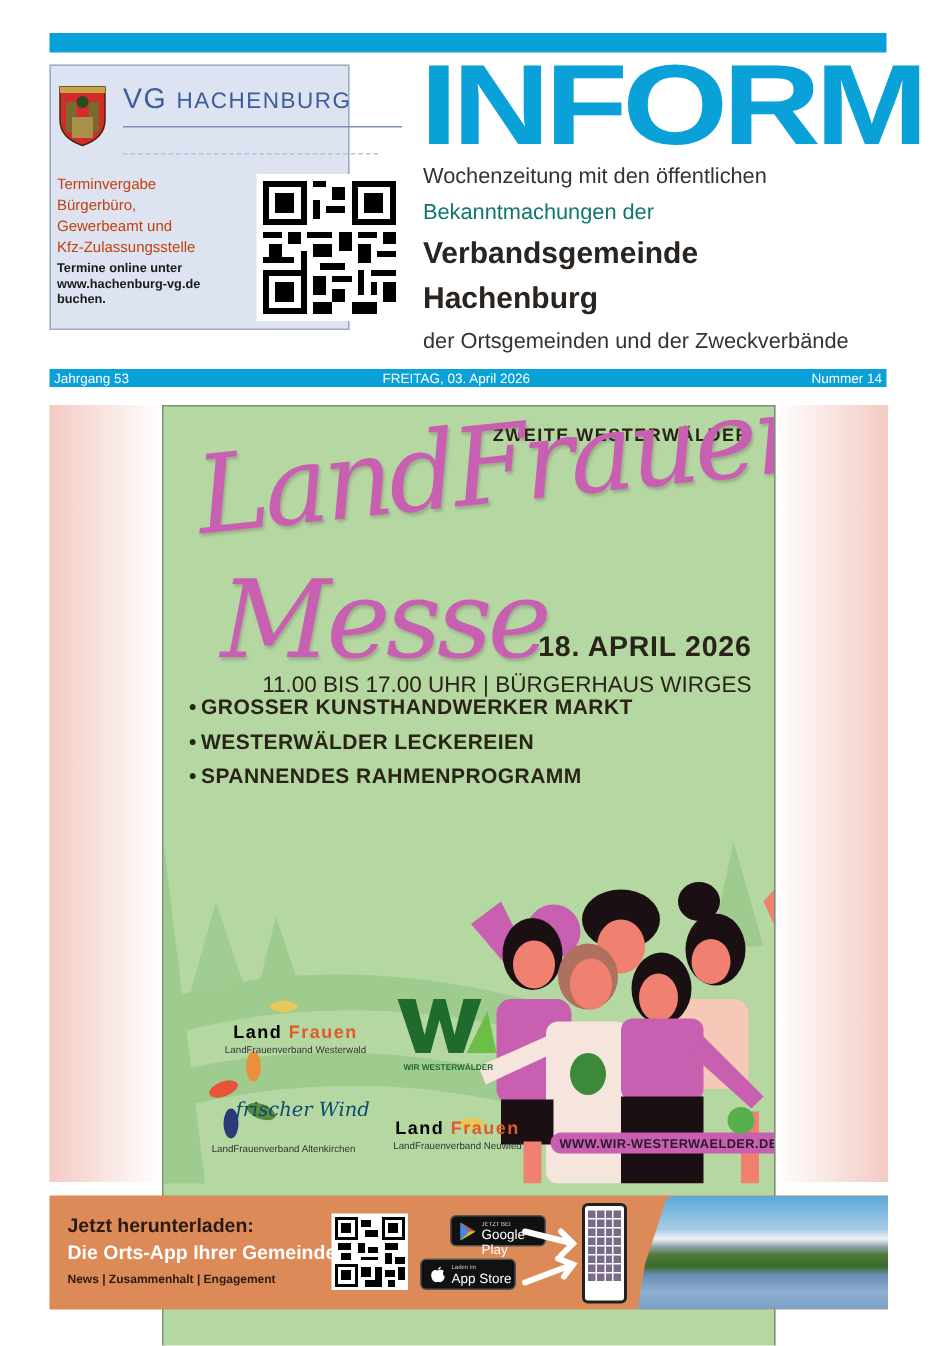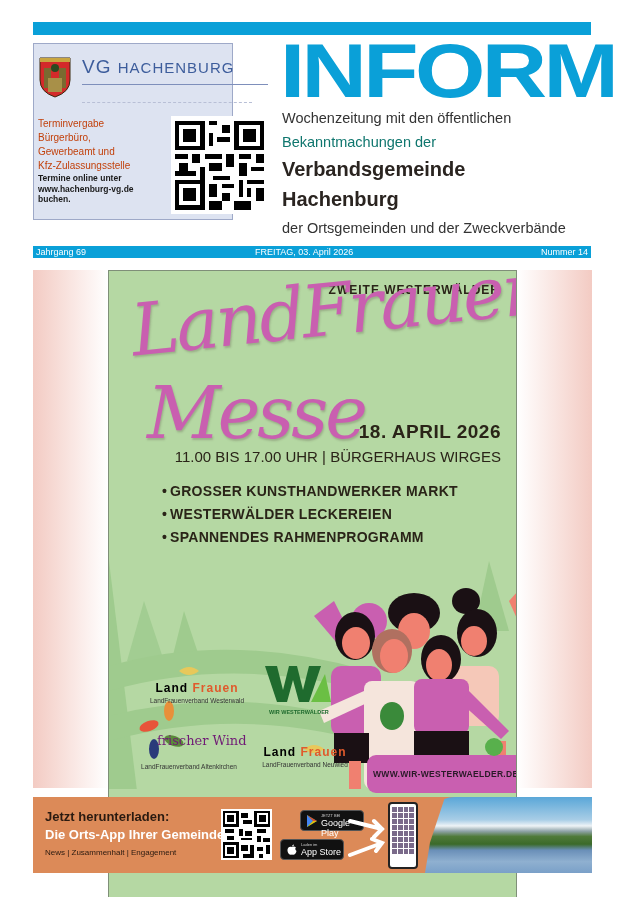--- a/index.html
+++ b/index.html
@@ -40,43 +40,43 @@
   .grad-right { position: absolute; left: 517px; top: 270px; width: 75px; height: 518px; background: linear-gradient(to left, #f3cbc3, #ffffff); }
 
   
   .poster { position: absolute; left: 108px; top: 270px; width: 409px; height: 662px; background: #b5d8a3; border: 1px solid #7f8f78; overflow: hidden; }
   .poster-art { position: absolute; left: 0; top: 0; width: 409px; height: 518px; }
   .p-kicker { position: absolute; right: 16px; top: 12px; font-size: 12px; font-weight: bold; letter-spacing: 1px; color: #2a2418; }
   .p-script1 { position: absolute; left: 18px; top: 18px; font-family: "DejaVu Serif", serif; font-style: italic; font-size: 72px; color: #c95fb0; letter-spacing: -3px; transform: rotate(-6deg); transform-origin: left top; white-space: nowrap; text-shadow: 1px 2px 2px rgba(80,60,60,0.25); }
   .p-script2 { position: absolute; left: 38px; top: 100px; font-family: "DejaVu Serif", serif; font-style: italic; font-size: 72px; color: #c95fb0; letter-spacing: -3px; white-space: nowrap; text-shadow: 1px 2px 2px rgba(80,60,60,0.25); }
   .p-date { position: absolute; right: 15px; top: 150px; font-size: 19px; font-weight: bold; color: #2a2418; letter-spacing: 0.5px; }
   .p-time { position: absolute; right: 15px; top: 177px; font-size: 15px; font-weight: normal; color: #2a2418; text-align: center; }
-  .p-list { position: absolute; left: 17px; top: 212px; list-style: none; margin-left: 36px; }
+  .p-list { position: absolute; left: 17px; top: 192px; list-style: none; }
   .p-list li { font-size: 14px; font-weight: bold; color: #2a2418; line-height: 17px; margin-bottom: 6px; letter-spacing: 0.3px; }
   .p-list li .bullet { display: inline-block; width: 8px; }
   .p-list li .cont { display: block; padding-left: 8px; }
 
   .logo-block { position: absolute; text-align: center; }
   .logo-block .lf { font-size: 12px; font-weight: bold; letter-spacing: 1px; }
   .logo-block .lf .land { color: #000000; }
   .logo-block .lf .frauen { color: #e05a2c; }
   .logo-block .cap { font-size: 6.5px; color: #333; margin-top: 2px; white-space: nowrap; }
   .lb1 { left: 28px; top: 410px; width: 120px; }
   .lb2 { left: 20px; top: 490px; width: 120px; }
   .lb3 { left: 148px; top: 474px; width: 96px; }
-  .fw-text { position: absolute; left: 48px; top: 462px; font-family: "DejaVu Serif", serif; font-size: 13px; color: #701a75; white-space: nowrap; }
+  .fw-text { position: absolute; left: 48px; top: 462px; font-family: "DejaVu Serif", serif; font-style: italic; font-size: 13px; color: #0c4a6e; white-space: nowrap; }
   .ww-cap { position: absolute; left: 160px; top: 438px; font-size: 5.5px; font-weight: bold; color: #1f6b2e; }
-  .url-pill { position: absolute; left: 258px; top: 484px; padding: 14px 6px; background: #c95fb0; color: #2a1a28; font-size: 8.5px; font-weight: bold; border-radius: 9px; white-space: nowrap; letter-spacing: 0.3px; }
+  .url-pill { position: absolute; left: 258px; top: 484px; padding: 2px 6px; background: #c95fb0; color: #2a1a28; font-size: 8.5px; font-weight: bold; border-radius: 9px; white-space: nowrap; letter-spacing: 0.3px; }
   .cursor-badge { position: absolute; left: 376px; top: 467px; width: 18px; height: 18px; border-radius: 50%; background: #58b04c; }
 
   
   .app-ad { position: absolute; left: 33px; top: 797px; width: 559px; height: 76px; background: #dc8a58; overflow: hidden; }
   .ad-l1 { position: absolute; left: 12px; top: 12px; font-size: 13px; font-weight: bold; color: #2a1a10; }
   .ad-l2 { position: absolute; left: 12px; top: 30px; font-size: 13px; font-weight: bold; color: #ffffff; white-space: nowrap; }
-  .ad-l3 { position: absolute; left: 12px; top: 51px; font-size: 8px; font-weight: normal; color: #2a1a10; }
+  .ad-l3 { position: absolute; left: 12px; top: 51px; font-size: 8px; font-weight: bold; color: #2a1a10; }
   .ad-qr { left: 188px; top: 12px; width: 51px; height: 51px; padding: 2px; }
   .store-btn { position: absolute; left: 247px; width: 64px; height: 21px; background: #111; border: 1px solid #555; border-radius: 4px; color: #fff; }
   .store-btn .s-small { position: absolute; left: 20px; top: 2px; font-size: 4px; color: #ccc; }
   .store-btn .s-big { position: absolute; left: 20px; top: 7px; font-size: 9px; }
   .store-btn .s-icon { position: absolute; left: 5px; top: 4px; width: 12px; height: 12px; }
   .gp { top: 13px; margin-left: 20px; }
   .as { top: 42px; }
   .arrows { position: absolute; left: 315px; top: 10px; width: 40px; height: 55px; }
   .phone { position: absolute; left: 355px; top: 5px; width: 30px; height: 67px; background: #fff; border: 2px solid #222; border-radius: 4px; padding: 3px 2px; }
   .phone-grid { display: grid; grid-template-columns: repeat(4, 1fr); gap: 1px; }
@@ -157,21 +157,21 @@
 </div>
 
 <div class="inform-word">INFORM</div>
 <div class="sub1">Wochenzeitung mit den öffentlichen</div>
 <div class="sub2">Bekanntmachungen der</div>
 <div class="sub3">Verbandsgemeinde</div>
 <div class="sub4">Hachenburg</div>
 <div class="sub5">der Ortsgemeinden und der Zweckverbände</div>
 
 <div class="date-bar">
-  <span class="db-left">Jahrgang 69</span>
+  <span class="db-left">Jahrgang 53</span>
   <span class="db-center">FREITAG, 03. April 2026</span>
   <span class="db-right">Nummer 14</span>
 </div>
 
 <div class="grad-left"></div>
 <div class="grad-right"></div>
 
 <div class="poster">
   <svg class="poster-art" viewBox="0 0 409 518">
     <polygon points="0,290 28,520 0,520" fill="#9fcb8e"></polygon>

